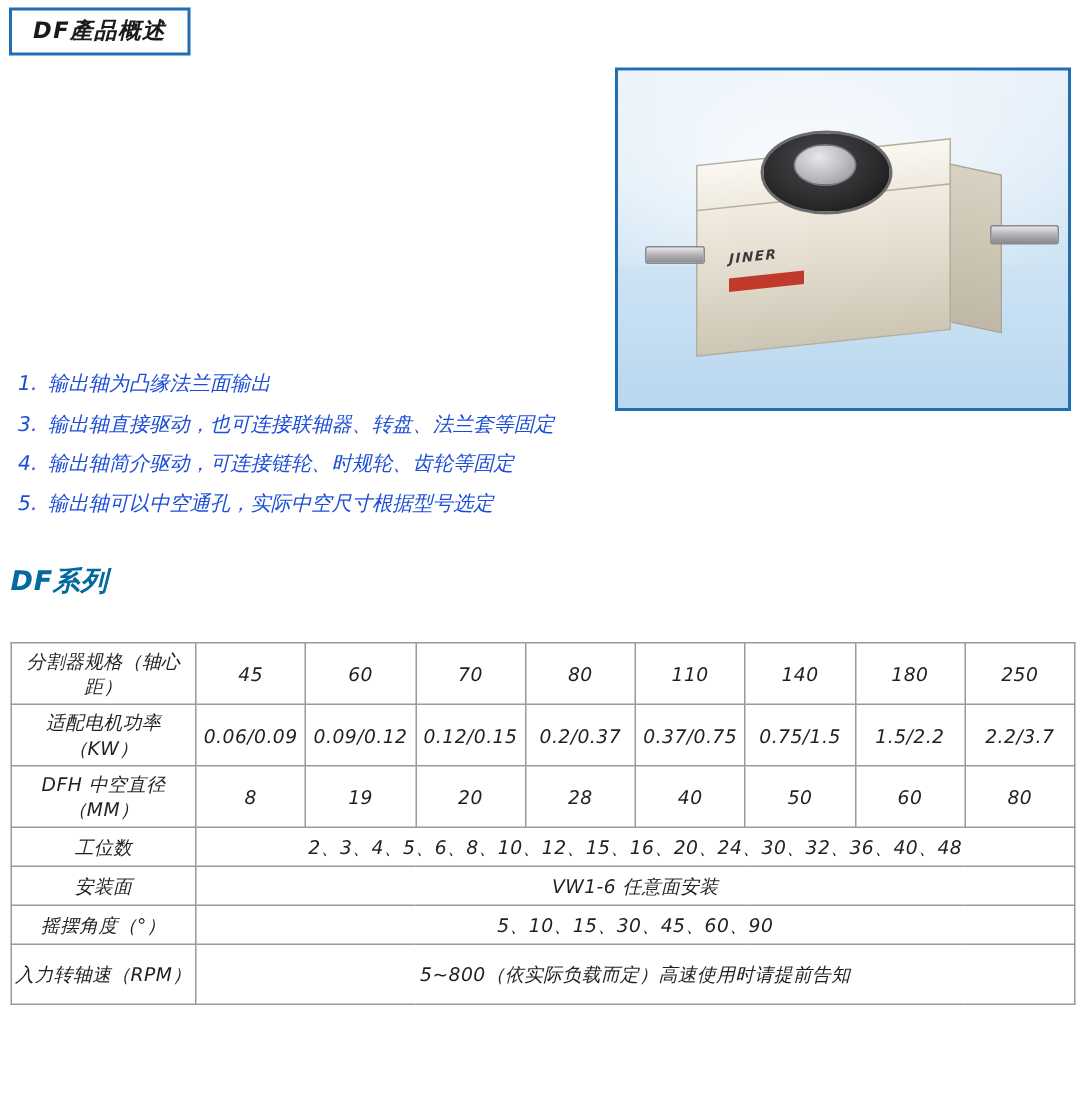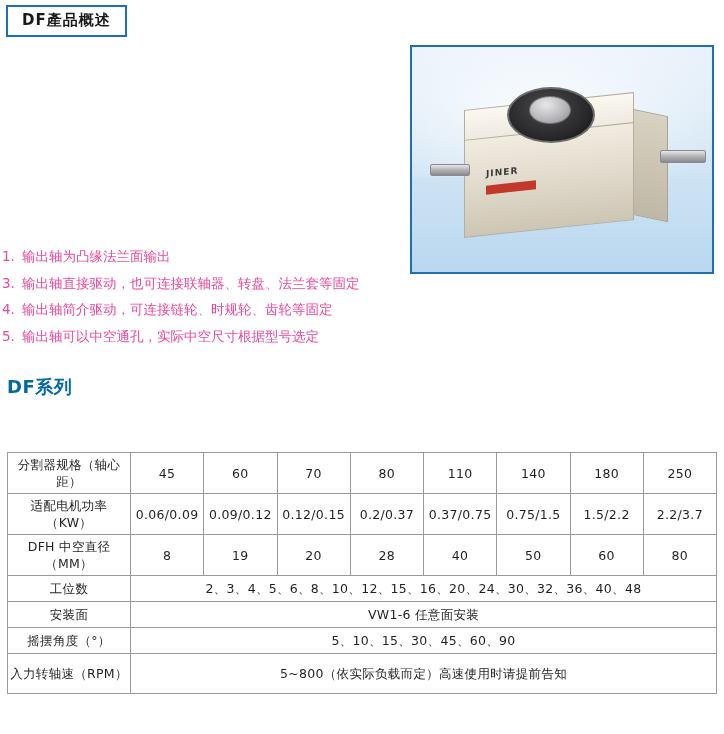--- a/index.html
+++ b/index.html
@@ -13,20 +13,21 @@
     font-family: "DejaVu Sans", "Liberation Sans", sans-serif;
     font-size: 13px;
     color: #231f20;
     position: relative;
     overflow: hidden;
   }
   .page {
     position: relative;
     width: 724px;
     height: 570px;
+    font-style: italic;
   }
 
   
   .title-badge {
     position: absolute;
     left: 6px;
     top: 5px;
     border: 2px solid #1f6fb4;
     background: #ffffff;
     padding: 6px 14px 7px 14px;
@@ -156,46 +157,46 @@
     font-size: 9px;
     color: #3a3a3a;
     font-weight: bold;
     transform: skewY(-6deg);
     letter-spacing: 1px;
   }
 
   
   .numlist {
     position: absolute;
-    left: 2px;
+    left: 12px;
     top: 243px;
     width: 420px;
     font-size: 13.5px;
     line-height: 26.5px;
-    color: #ec4899;
+    color: #1d4ed8;
   }
   .numlist div { white-space: nowrap; }
   .numlist .num { display: inline-block; width: 20px; }
 
   
   .series-title {
     position: absolute;
     left: 7px;
     top: 375px;
     font-size: 18px;
     font-weight: bold;
     color: #0369a1;
     letter-spacing: 0.5px;
   }
 
   
   .spec-wrap {
     position: absolute;
     left: 7px;
-    top: 452px;
+    top: 428px;
     width: 710px;
   }
   table.spec {
     border-collapse: collapse;
     width: 710px;
     table-layout: fixed;
   }
   table.spec td {
     border: 1px solid #9a9a9a;
     text-align: center;

